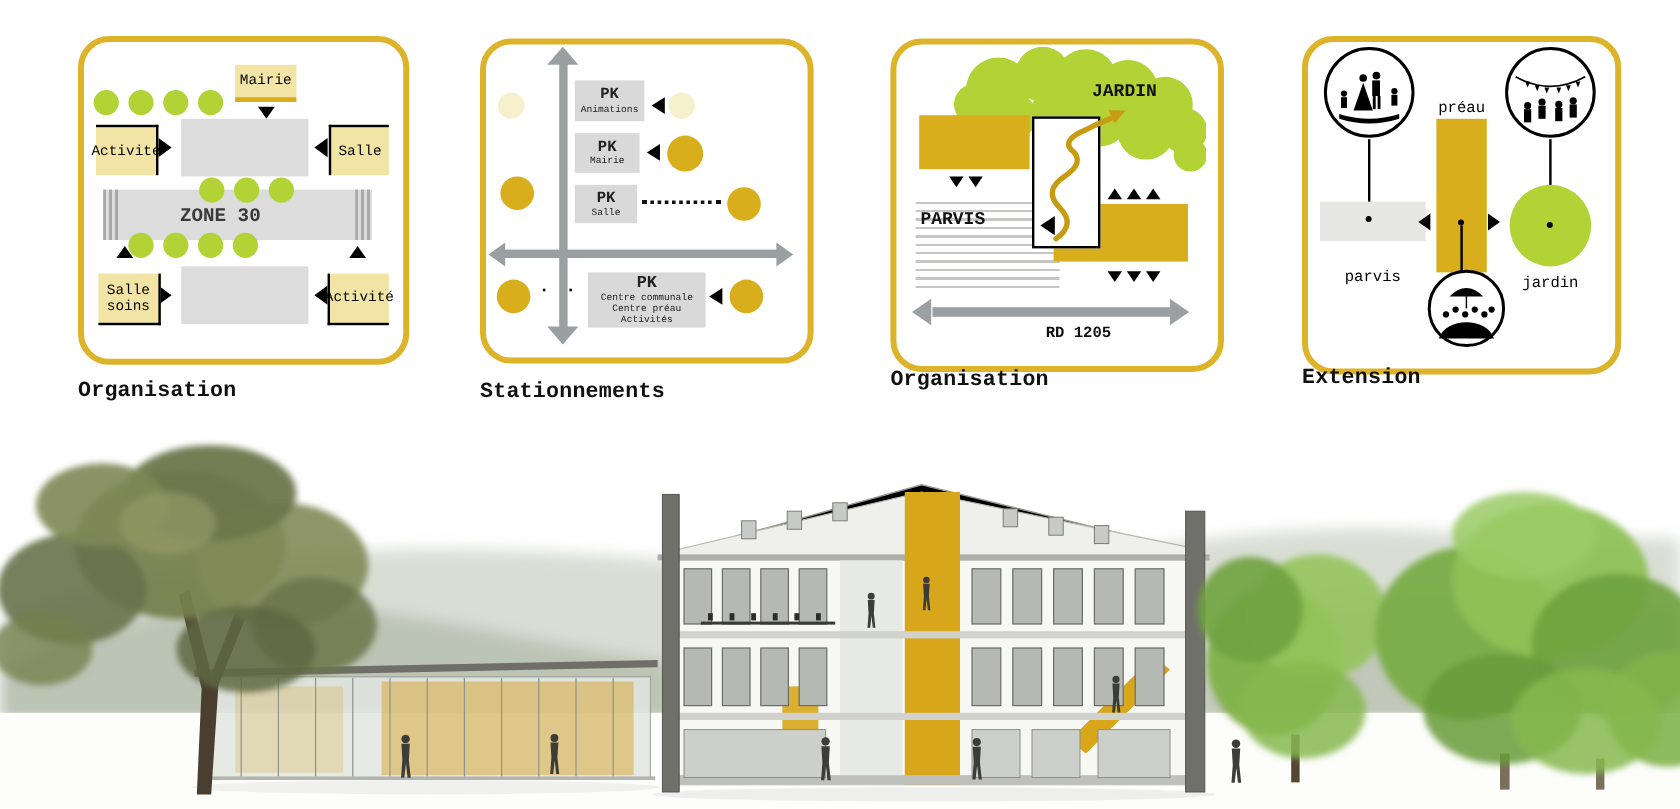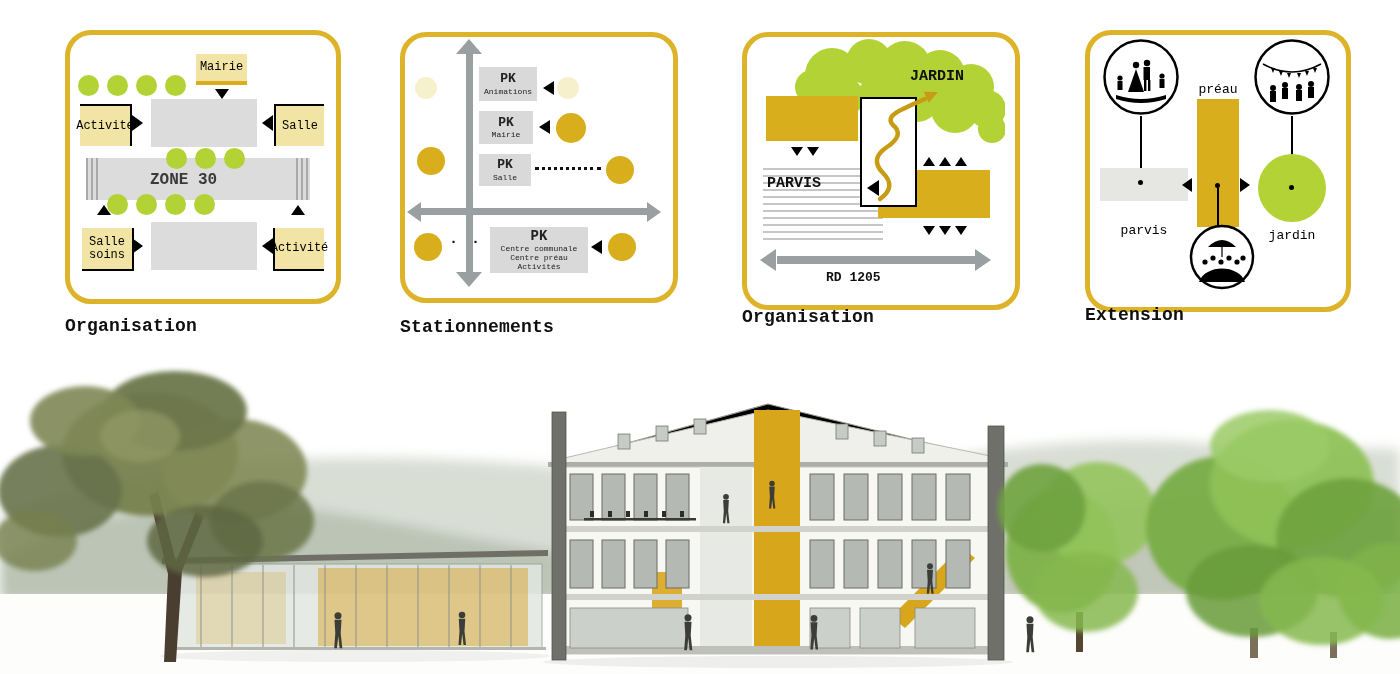--- a/index.html
+++ b/index.html
@@ -167,21 +167,21 @@
     <div class="abs" style="left:20px;top:138px;font-weight:bold;font-size:15px;z-index:5">PARVIS</div>
 
     <svg class="abs" style="left:0;top:0;width:258px;height:258px;z-index:6;pointer-events:none" viewBox="0 0 258 258">
       <path d="M133,162 Q150,150 136,136 Q122,122 140,110 Q158,98 146,88 Q138,80 156,72 Q168,66 178,62" fill="none" stroke="#c89c12" stroke-width="4.5" stroke-linecap="round"></path>
       <polygon points="191,55 181.7,65.8 176.7,54.8" fill="#c89c12"></polygon>
     </svg>
 
     <div class="abs" style="left:30px;top:219px;width:198px;height:8px;background:#9aa0a2"></div>
     <div class="tri tri-left" style="left:13px;top:212px;border-width:11px 16px 11px 0;color:#9aa0a2"></div>
     <div class="tri tri-right" style="left:228px;top:212px;border-width:11px 0 11px 16px;color:#9aa0a2"></div>
-    <div class="abs" style="left:79px;top:233px;width:100px;text-align:left;font-weight:bold;font-size:13px">RD 1205</div>
+    <div class="abs" style="left:79px;top:233px;width:100px;text-align:right;font-weight:bold;font-size:13px">RD 1205</div>
   </div>
   <div class="card-title" style="left:742px;top:307px">Organisation</div>
 
   <div class="card" style="left:1085px;top:30px;width:256px;height:272px">
     <svg class="scene" style="left:12px;top:3px;width:78px;height:78px" viewBox="0 0 78 78">
       <circle cx="39" cy="39" r="36.5" fill="#fff" stroke="#000" stroke-width="2.5"></circle>
       <g fill="#000">
         <path d="M14,57 Q39,65 64,57 L64,61 Q39,69 14,61 Z"></path>
         <circle cx="34" cy="27" r="3.2"></circle>
           <polygon points="34,31 26,54 42,54"></polygon>

